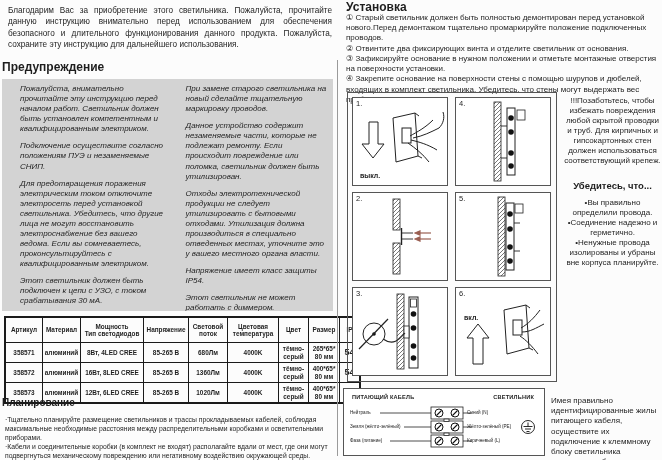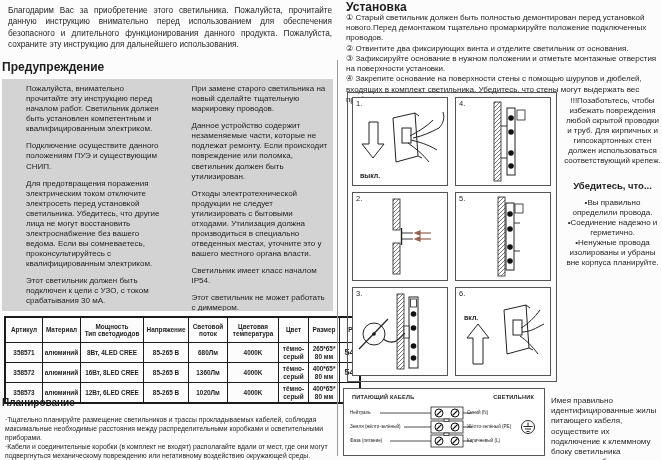--- a/index.html
+++ b/index.html
@@ -10,21 +10,21 @@
   }
   .abs{position:absolute;}
   .intro{left:8px;top:5px;width:324px;font-size:8.2px;line-height:1.38;text-align:justify;}
   .h-main{font-weight:bold;font-size:12px;}
   .warn-title{left:2px;top:60px;}
   .gray-block{
     left:2px;top:79px;width:331px;height:232px;background:#d3d3d3;
     display:flex;gap:10px;padding:5px 4px 0 6px;box-sizing:border-box;overflow:hidden;
   }
   .warn-col{width:156px;font-size:8px;line-height:1.26;}
-  .warn-col p{margin:0 0 7px 18px;}
+  .warn-col p{margin:0 0 7px 12px;font-style:italic;}
   
   .spec-table{left:4px;top:316px;border-collapse:collapse;table-layout:fixed;width:327px;}
   .spec-table td,.spec-table th{
     border:1px solid #1a1a1a;font-size:6.4px;font-weight:bold;text-align:center;
     padding:1px;line-height:1.15;overflow:hidden;
   }
   .spec-table{border:2px solid #1a1a1a;}
   .spec-table .hdr td{height:22px;}
   .spec-table .row td{height:17px;}
   .spec-table .ip-cell{font-size:9px;}
@@ -63,29 +63,29 @@
 
 <div class="page">
 
   <div class="abs intro">Благодарим Вас за приобретение этого светильника. Пожалуйста, прочитайте данную инструкцию внимательно перед использованием для обеспечения безопасного и длительного функционирования данного продукта. Пожалуйста, сохраните эту инструкцию для дальнейшего использования.</div>
 
   <div class="abs h-main warn-title">Предупреждение</div>
 
   <div class="abs gray-block">
     <div class="warn-col">
       <p>Пожалуйста, внимательно прочитайте эту инструкцию перед началом работ. Светильник должен быть установлен компетентным и квалифицированным электриком.</p>
-      <p>Подключение осуществите данного положениям ПУЭ и существующим СНИП.</p>
+      <p>Подключение осуществите согласно положениям ПУЭ и незаменяемые СНИП.</p>
       <p>Для предотвращения поражения электрическим током отключите электросеть перед установкой светильника. Убедитесь, что другие лица не могут восстановить электроснабжение без вашего ведома. Если вы сомневаетесь, проконсультируйтесь с квалифицированным электриком.</p>
       <p>Этот светильник должен быть подключен к цепи с УЗО, с током срабатывания 30 мА.</p>
     </div>
     <div class="warn-col">
       <p>При замене старого светильника на новый сделайте тщательную маркировку проводов.</p>
       <p>Данное устройство содержит незаменяемые части, которые не подлежат ремонту. Если происходит повреждение или поломка, светильник должен быть утилизирован.</p>
       <p>Отходы электротехнической продукции не следует утилизировать с бытовыми отходами. Утилизация должна производиться в специально отведенных местах, уточните это у вашего местного органа власти.</p>
-      <p>Светильник имеет класс началом IP54.</p>
+      <p>Напряжение имеет класс защиты IP54.</p>
       <p>Этот светильник не может работать с диммером.</p>
     </div>
   </div>
 
   <table class="abs spec-table">
     <tbody>
         <tr class="hdr">
       <td style="width:34px">Артикул</td>
       <td style="width:35px">Материал</td>
       <td style="width:60px" class="two-line">

